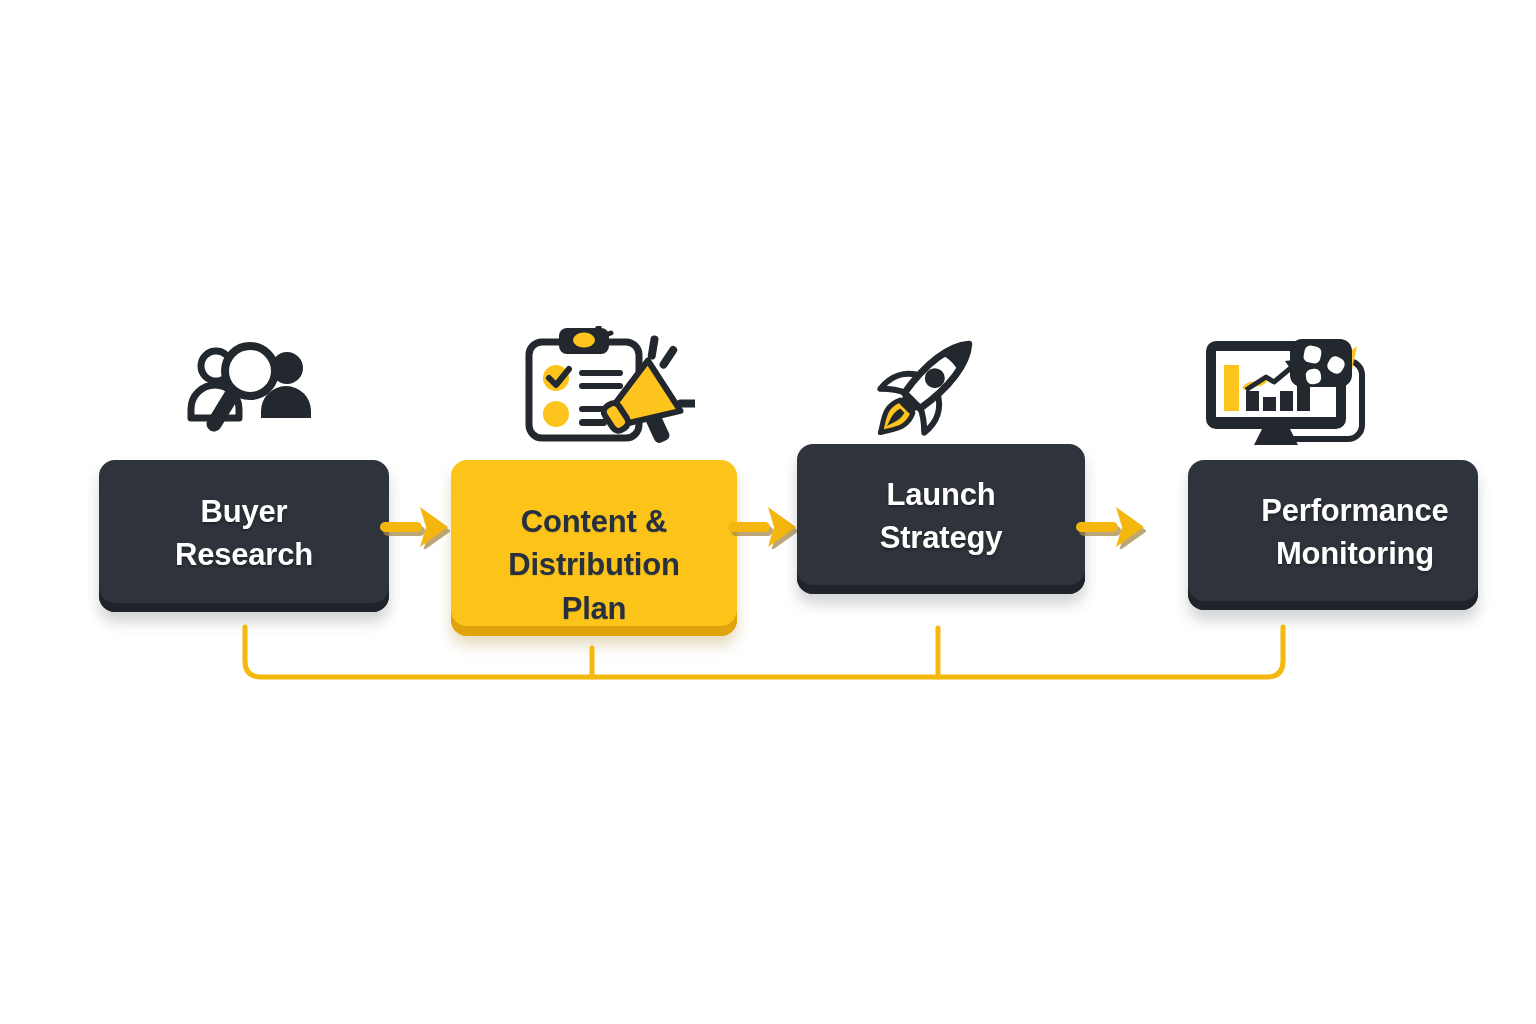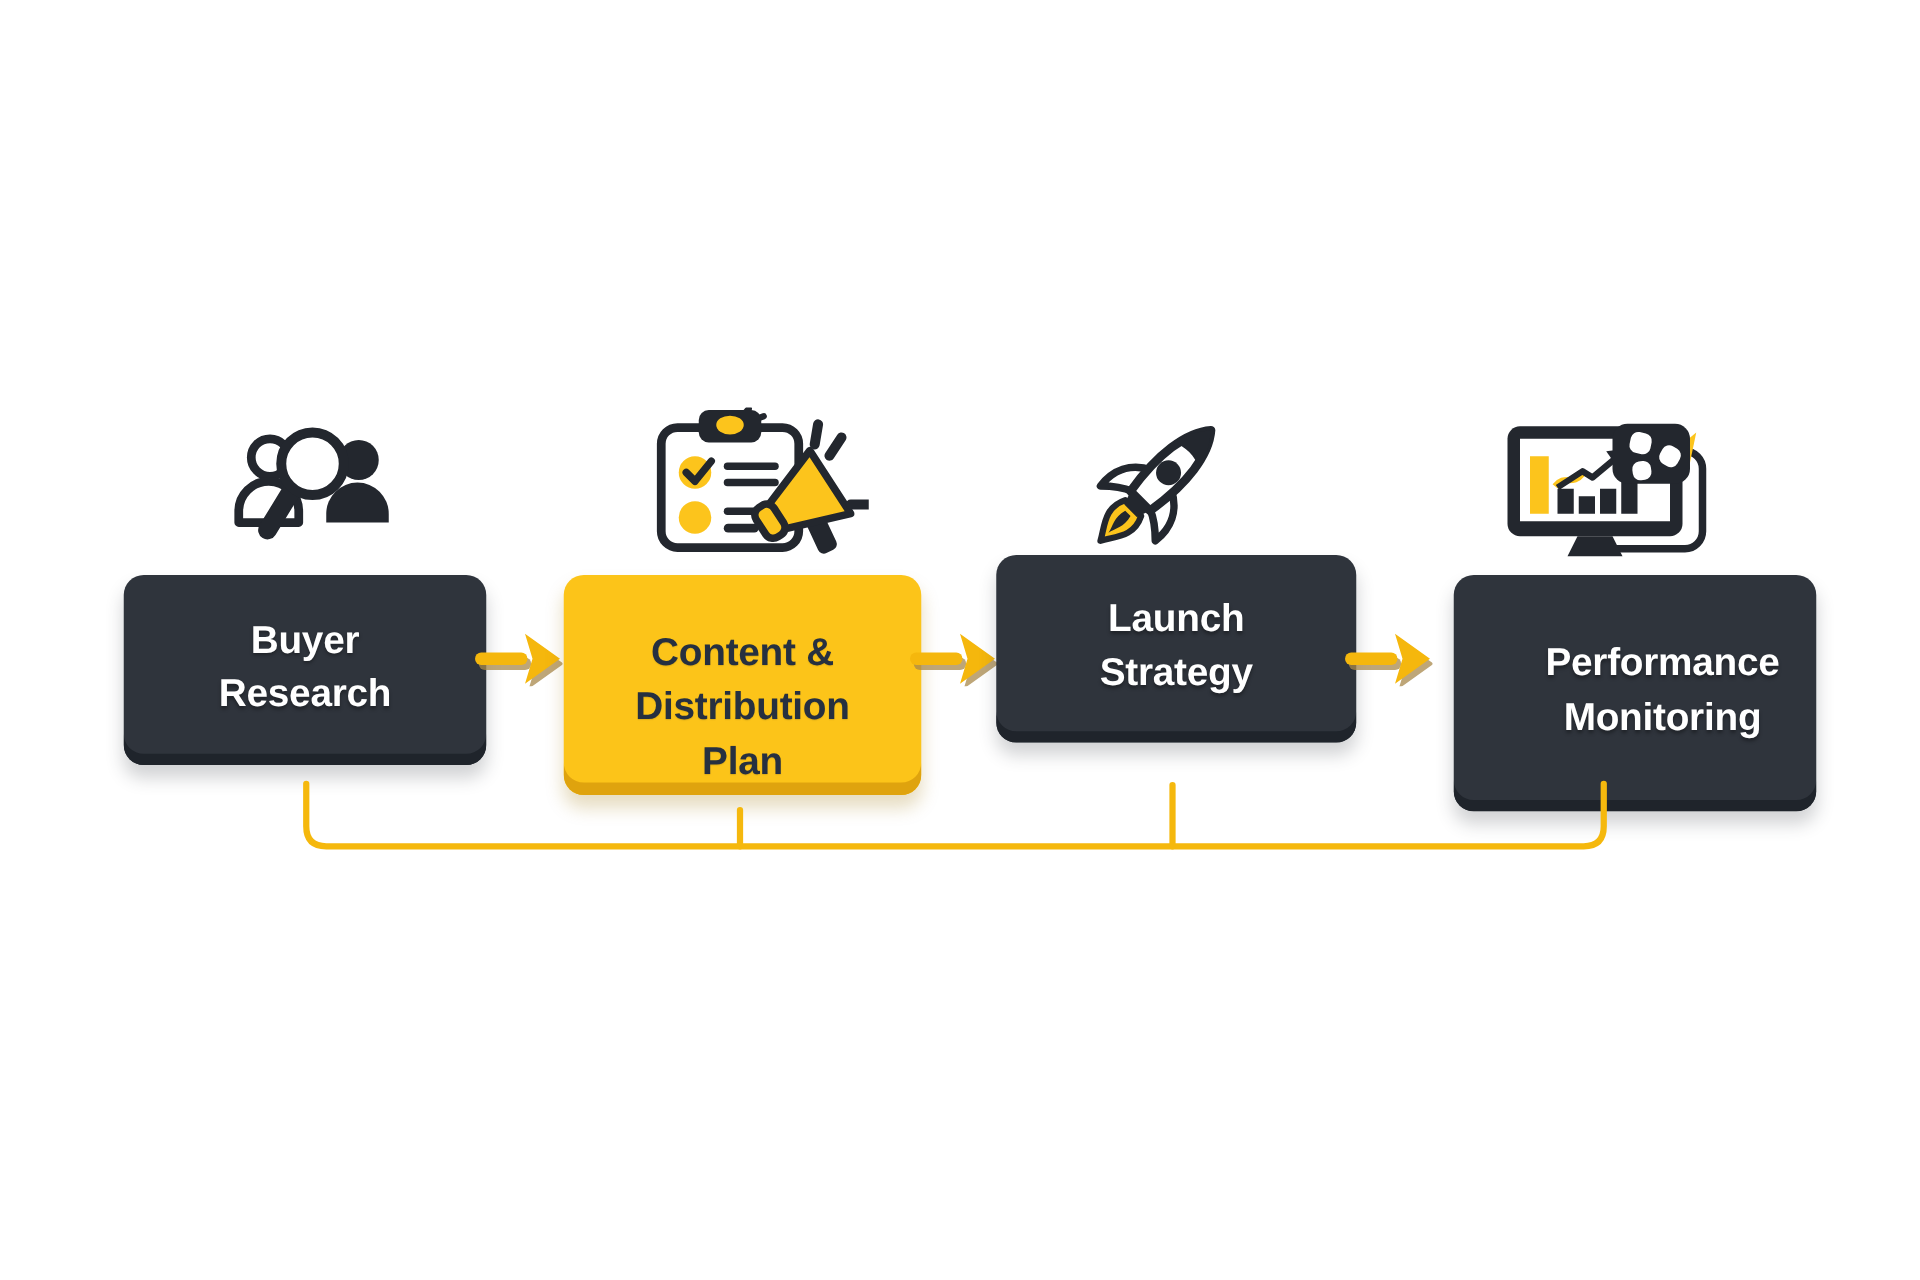--- a/index.html
+++ b/index.html
@@ -180,21 +180,21 @@
     <rect x="99" y="50" width="13" height="28" class="fd"></rect>
     <path d="M46,56 C54,46 60,56 68,46" class="fn sy" stroke-width="5"></path>
     <path d="M48,57 L68,44 L76,49 L94,34" class="fn sd" stroke-width="5" stroke-linejoin="round"></path>
     <polygon points="87,28 103,26 96,41" class="fd"></polygon>
     <rect x="92" y="6" width="62" height="48" rx="12" class="fd"></rect>
     <rect x="106" y="13" width="17" height="17" rx="6" class="fw" transform="rotate(12 114.5 21.5)"></rect>
     <rect x="130" y="24" width="16" height="16" rx="6" class="fw" transform="rotate(30 138 32)"></rect>
     <rect x="108" y="36" width="15" height="15" rx="6" class="fw" transform="rotate(-8 115.5 43.5)"></rect>
     <polygon points="64,96 92,96 100,112 56,112" class="fd"></polygon>
   </svg>
-  <div class="stage-box dark" style="left:1163px;top:460px;width:290px;height:189px;padding-left:44px;">
+  <div class="stage-box dark" style="left:1188px;top:460px;width:290px;height:150px;padding-left:44px;">
     <div class="stage-label">Performance
 Monitoring</div>
   </div>
 
   <svg class="loop" style="left:210px;top:605px;" width="1120" height="100" viewBox="0 0 1120 100">
     <path d="M35,22 V56 Q35,72 51,72 H1057 Q1073,72 1073,56 V22" class="fn sl" stroke-width="5" stroke-linecap="round"></path>
     <path d="M382,43 V72" class="fn sl" stroke-width="5" stroke-linecap="round"></path>
     <path d="M728,23 V72" class="fn sl" stroke-width="5" stroke-linecap="round"></path>
   </svg>
 

